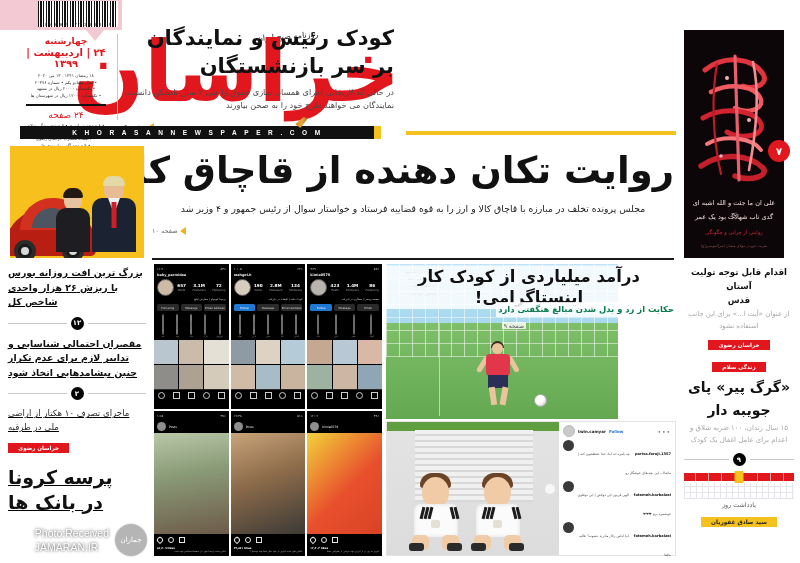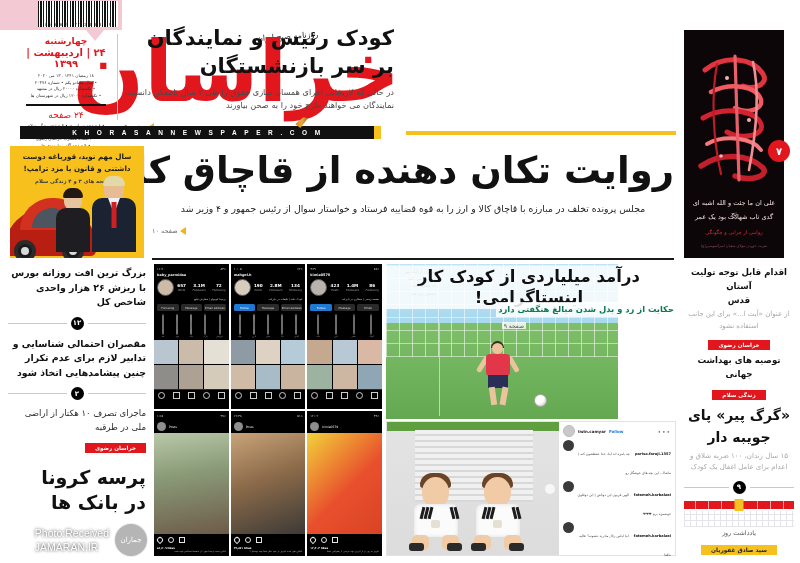--- a/index.html
+++ b/index.html
@@ -312,21 +312,21 @@
     position: absolute; left: 50%; transform: translateX(-50%);
     top: 0; width: 12px; height: 16px;
     background: #f0f0f0;
     clip-path: polygon(0 0, 100% 0, 50% 100%);
   }
 
   
   .lcol {
     position: absolute; left: 8px; top: 266px;
     width: 138px;
-    direction: rtl; text-align: right;
+    direction: rtl; text-align: left; text-decoration: underline;
   }
   .lnews-head {
     font-size: 9.4px; font-weight: bold; color: #111;
     line-height: 1.55;
   }
   .lnews-sub {
     font-size: 7.4px; color: #9a9a9a; line-height: 1.6;
     margin-top: 3px;
   }
   .lnews-plain {
@@ -814,27 +814,20 @@
     <div class="mh-ref">
       <span class="pageref">
         <span class="arrow"></span>
         <span>صفحه ۱۰</span>
       </span>
     </div>
   </div>
   <div class="main-rule"></div>
 
   <div class="promo">
-    <div class="promo-text">
-      <div>سال مهم نوید، قورباغه دوست</div>
-      <div>داشتنی و قانون یا مزد ترامپ!</div>
-      <div class="promo-ref">
-        <span class="tri"></span><span>صفحه های ۳ و ۴ زندگی سلام</span>
-      </div>
-    </div>
     <div class="car-body"></div>
     <div class="car-roof"></div>
     <div class="car-win"></div>
     <div class="car-wheel w1">
         <span class="car-hub"></span>
       </div>
     <div class="car-wheel w2">
         <span class="car-hub"></span>
       </div>
     <div class="fig fig-a">
@@ -1202,21 +1195,20 @@
     </div>
   </div>
 
   <div class="rcol">
     <div class="rnews-head">اقدام قابل توجه تولیت آستان</div>
     <div class="rnews-head">قدس</div>
     <div class="rnews-sub">از عنوان «آیت ا...» برای این جانب استفاده نشود</div>
     <div>
       <span class="redtag">خراسان رضوی</span>
     </div>
-    <div class="rnews-head">توصیه های بهداشت جهانی</div>
     <div>
       <span class="redtag">زندگی سلام</span>
     </div>
     <div class="rnews-head" style="font-size:14px">«گرگ پیر» پای جویبه دار</div>
     <div class="rnews-sub">۱۵ سال زندان، ۱۰۰ ضربه شلاق و اعدام برای عامل اغفال یک کودک</div>
     <div class="num-sep">
       <span class="ln"></span>
       <span class="num-dot">۹</span>
       <span class="ln"></span>
     </div>

